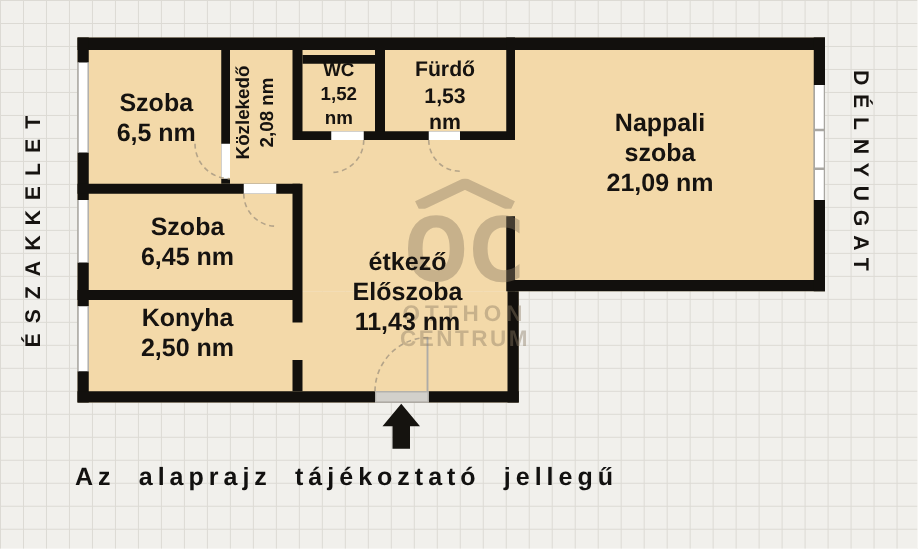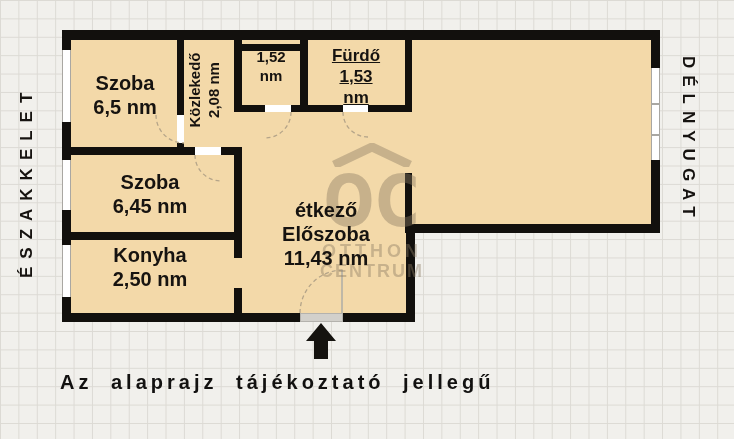--- a/index.html
+++ b/index.html
@@ -117,30 +117,36 @@
     <div>Szoba</div>
     <div>6,5 nm</div>
   </div>
 
   <div class="room-label lbl-15 rot-ccw" style="left:147px;top:68px;width:120px;height:44px;">
     <div>Közlekedő</div>
     <div>2,08 nm</div>
   </div>
 
   <div class="room-label lbl-15" style="left:221px;top:47px;width:100px;">
+    <div>WC</div>
     <div>1,52</div>
     <div>nm</div>
   </div>
 
-  <div class="room-label lbl-17" style="left:296px;top:45px;width:120px;text-decoration:underline;">
+  <div class="room-label lbl-17" style="left:296px;top:45px;width:120px;">
     <div>Fürdő</div>
     <div>1,53</div>
     <div>nm</div>
   </div>
 
+  <div class="room-label lbl-20" style="left:448px;top:87px;width:160px;">
+    <div>Nappali</div>
+    <div>szoba</div>
+    <div>21,09 nm</div>
+  </div>
 
   <div class="room-label lbl-20" style="left:70px;top:170px;width:160px;">
     <div>Szoba</div>
     <div>6,45 nm</div>
   </div>
 
   <div class="room-label lbl-20" style="left:70px;top:243px;width:160px;">
     <div>Konyha</div>
     <div>2,50 nm</div>
   </div>

